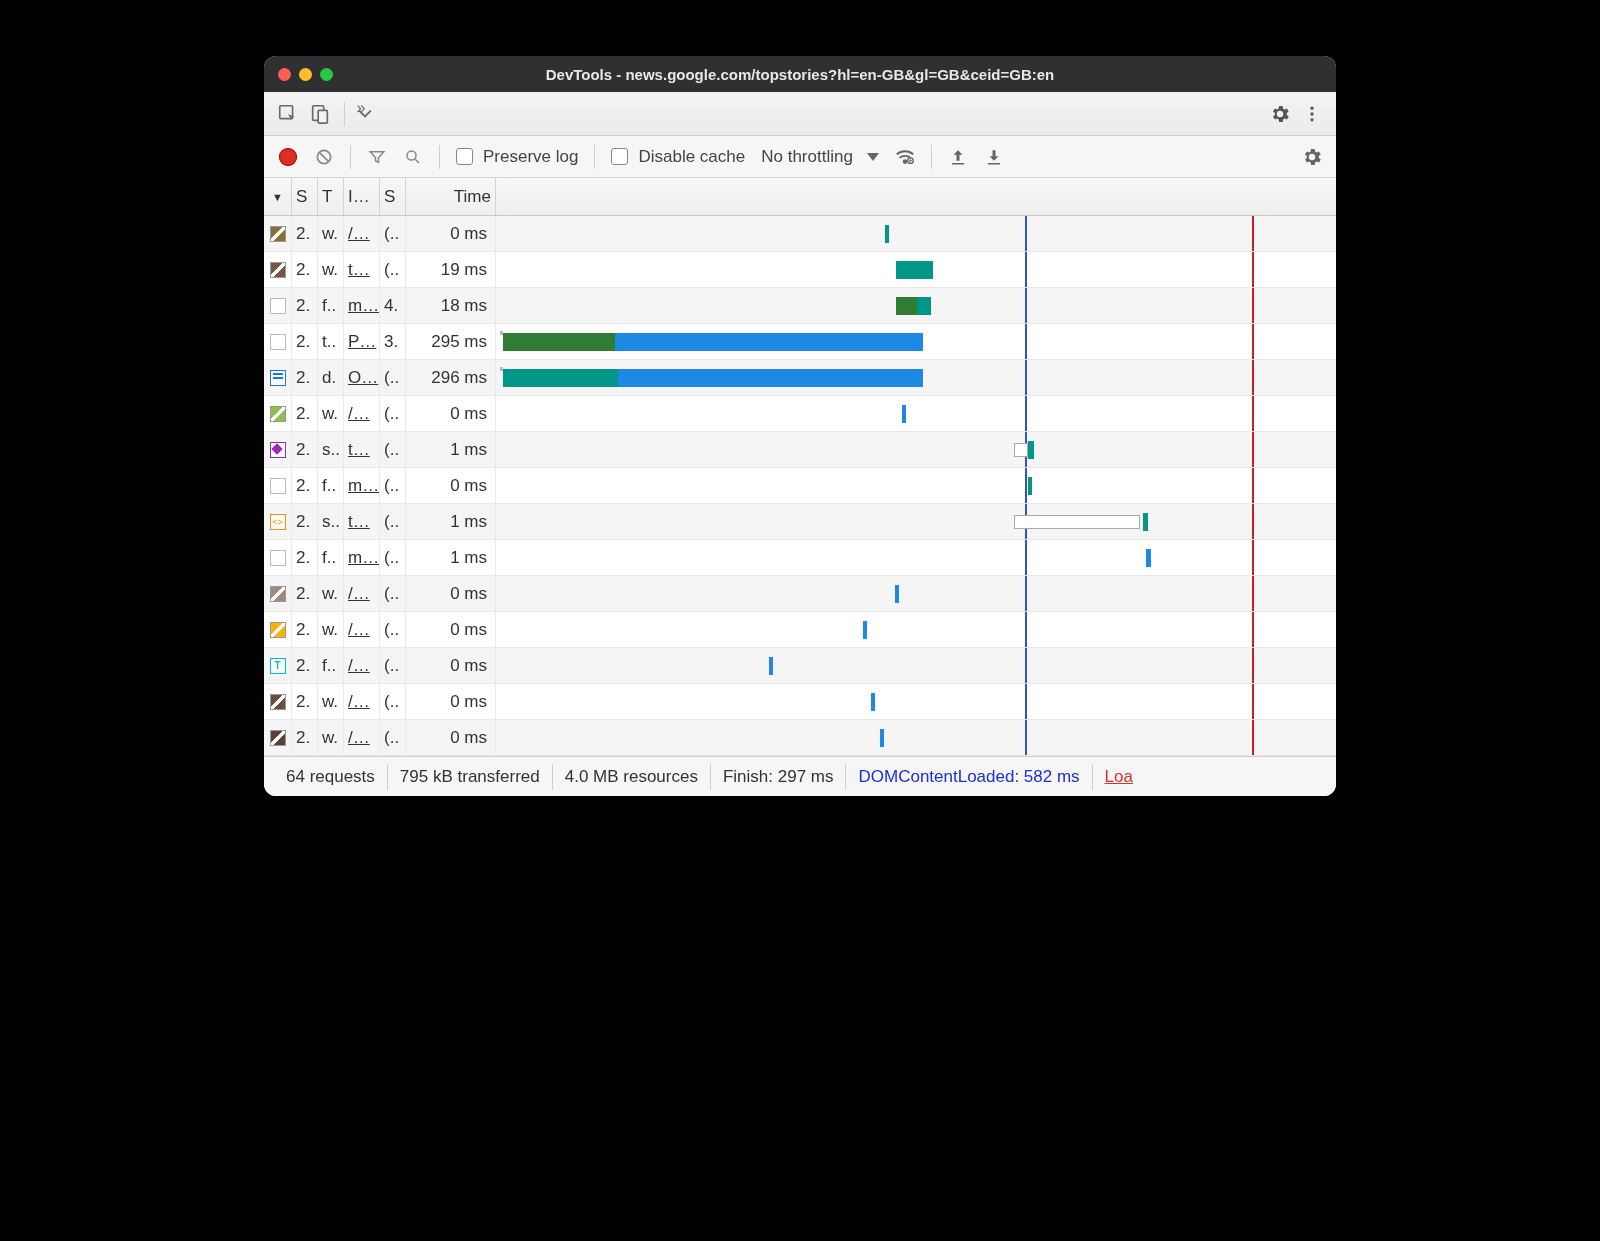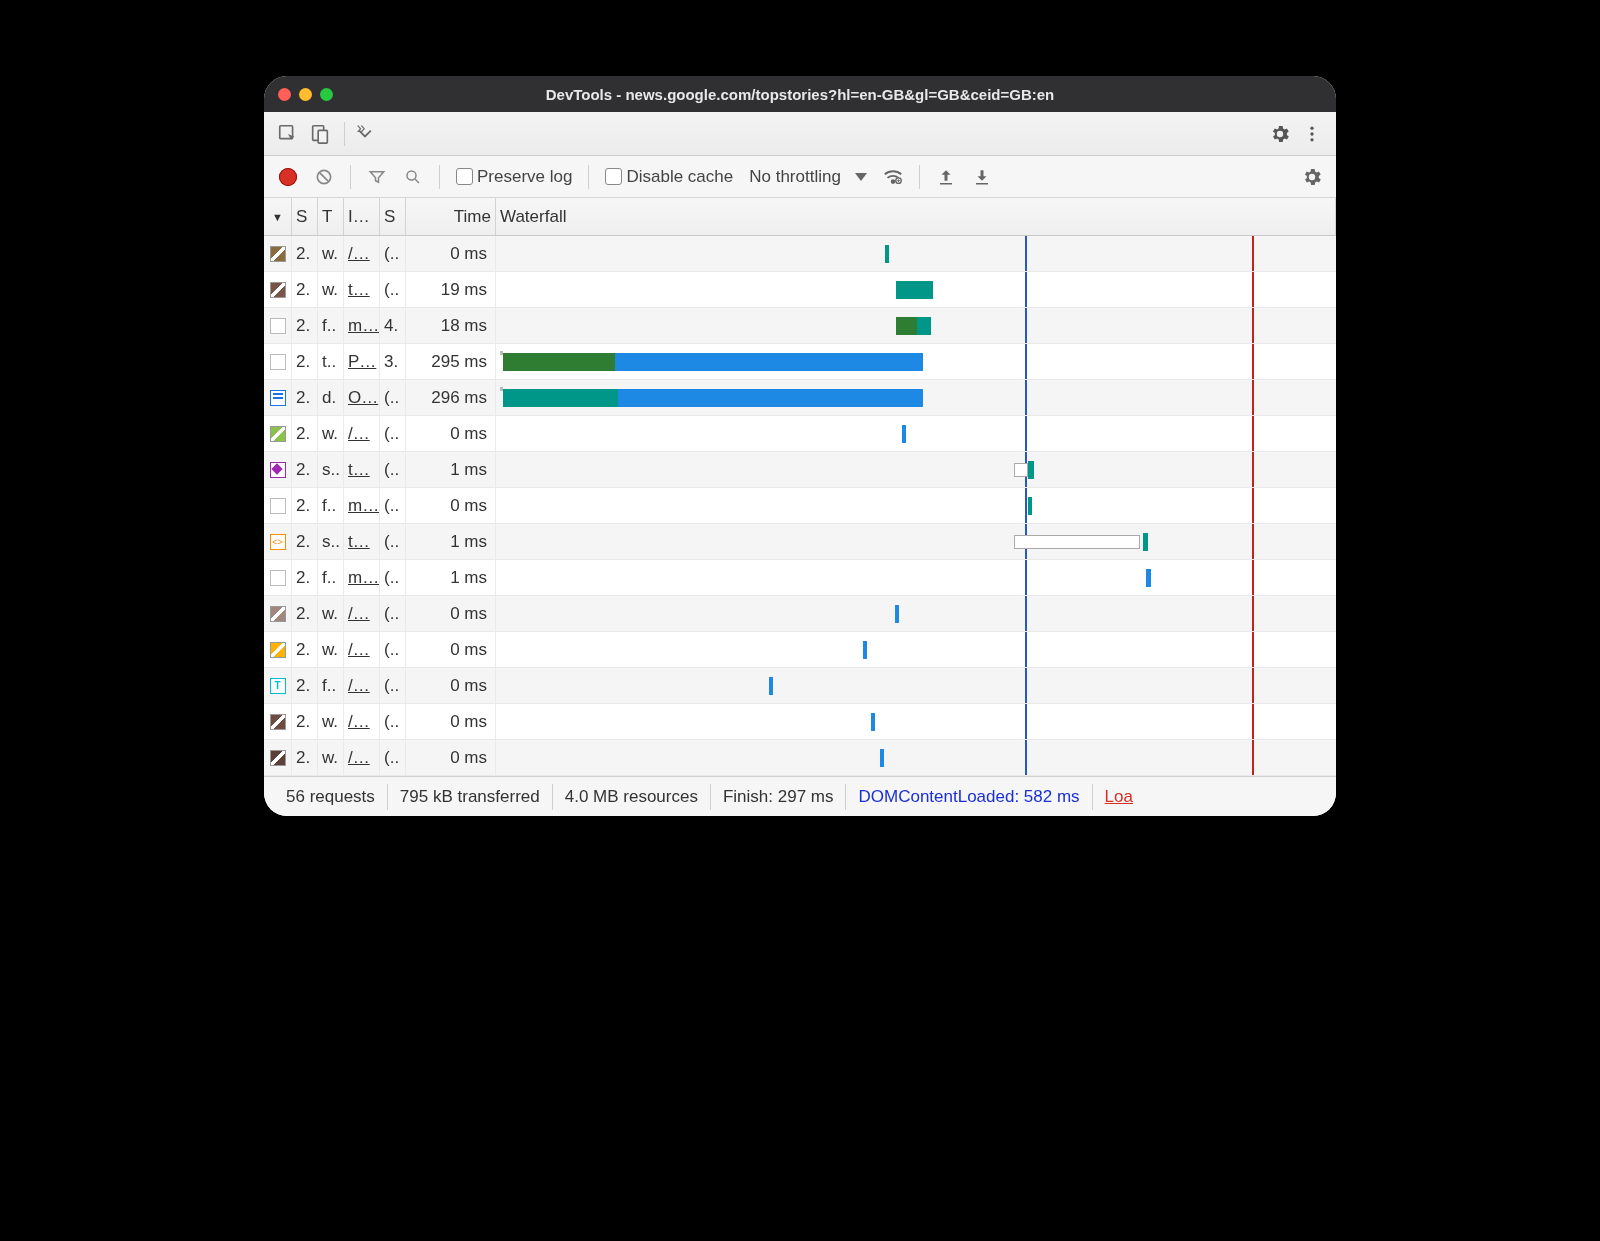--- a/index.html
+++ b/index.html
@@ -4,23 +4,23 @@
 <style>
   * { box-sizing: border-box; margin: 0; padding: 0; }
   body {
     background: #000;
     font-family: -apple-system, "Helvetica Neue", Arial, sans-serif;
     width: 1600px; height: 1241px;
     display: flex; align-items: flex-start; justify-content: center;
   }
   .window {
     width: 1072px;
-    margin-top: 76px;
+    margin-top: 56px;
     background: #fff;
-    border-radius: 23px;
+    border-radius: 12px;
     overflow: hidden;
     box-shadow: 0 30px 60px rgba(0,0,0,0.7);
   }
   .titlebar {
     height: 36px;
     background: #302f32;
     display: flex; align-items: center;
     padding: 0 14px;
     position: relative;
   }
@@ -69,21 +69,21 @@
     border-bottom: 1px solid #d6d6d6;
     display: flex; align-items: center;
     padding: 0 8px; gap: 4px;
   }
   .record {
     width: 18px; height: 18px; border-radius: 50%; background: #d93025;
     box-shadow: 0 0 0 1px #9a0f0f inset;
   }
   .toolbar .sep { margin: 0 6px; }
   .chk {
-    display: flex; align-items: center; gap: 4px;
+    display: flex; align-items: center; gap: 10px;
     font-size: 17px; color: #444;
     cursor: pointer;
     padding: 0 6px;
   }
   .chk .box {
     width: 17px; height: 17px; border: 1.5px solid #888; border-radius: 3px; background: #fff;
   }
   .select {
     display: flex; align-items: center; gap: 14px;
     font-size: 17px; color: #444; cursor: pointer;
@@ -280,21 +280,20 @@
 
   <div class="headers">
     <div class="c-name">
         <span style="font-size:11px;">▼</span>
       </div>
     <div class="c-status">S</div>
     <div class="c-type">T</div>
     <div class="c-init">I…</div>
     <div class="c-size">S</div>
     <div class="c-time">Time</div>
-    <div class="c-waterfall">Waterfall</div>
   </div>
 
   <div class="grid" id="grid">
       <div class="row alt">
         <div class="c-name">
           <div class="micro" style="background:linear-gradient(135deg,#8a6d3b 40%,#fff 40%,#fff 60%,#8a6d3b 60%);border-color:#999;"></div>
         </div>
         <div class="c-status">2.</div>
         <div class="c-type">w.</div>
         <div class="c-init">
@@ -584,21 +583,21 @@
           <div class="wf-area">
             <div class="dcl" style="left: 63%;"></div>
             <div class="load" style="left: 90%;"></div>
             <div class="bar" style="left: 45.6667%; width: 0.5%; background: rgb(30, 136, 229);"></div>
           </div>
         </div>
       </div>
     </div>
 
   <div class="statusbar">
-    <div>56 requests</div>
+    <div>64 requests</div>
     <div>795 kB transferred</div>
     <div>4.0 MB resources</div>
     <div>Finish: 297 ms</div>
     <div class="dcl-text">DOMContentLoaded: 582 ms</div>
     <div class="load-text">Loa</div>
   </div>
 
 </div>
 
 </body></html>

